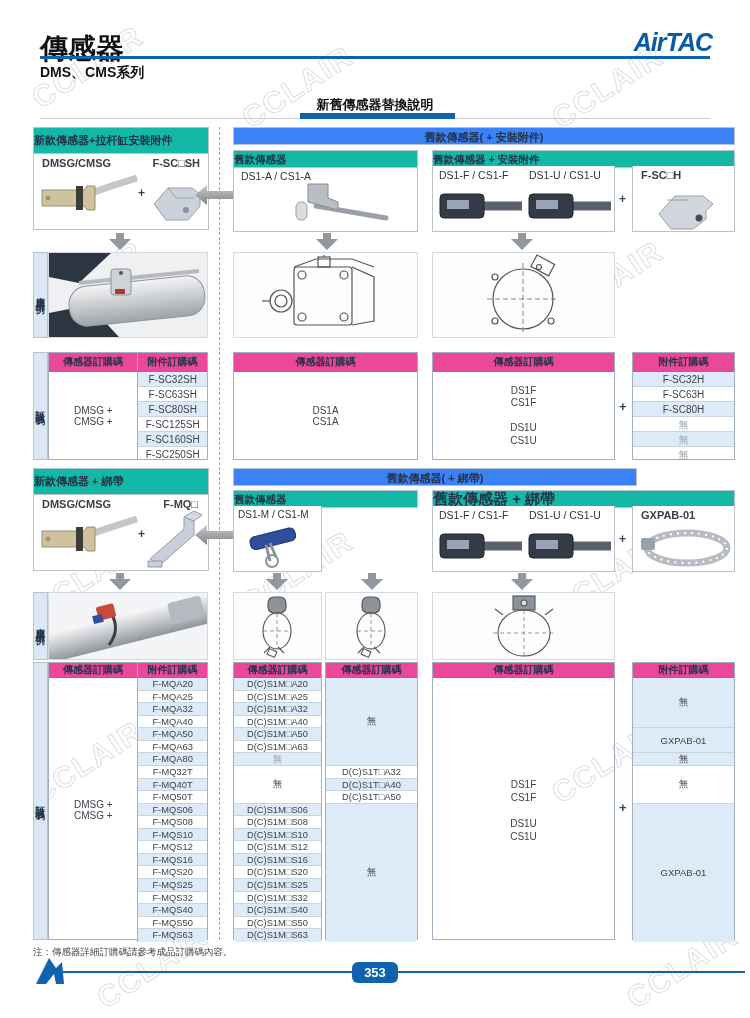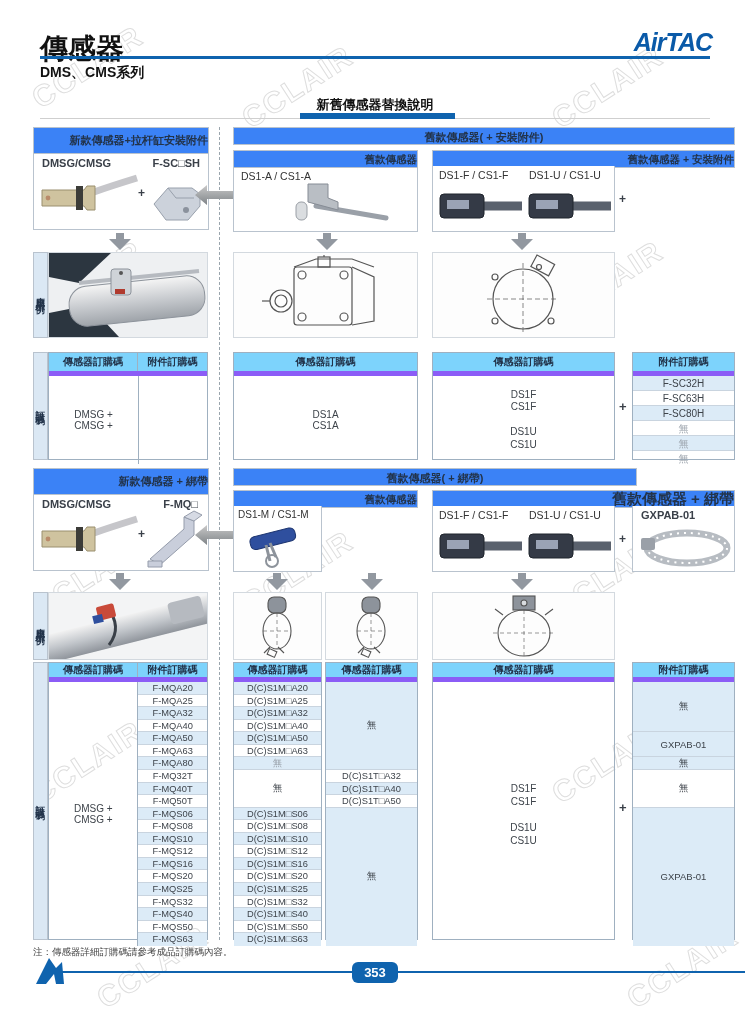--- a/index.html
+++ b/index.html
@@ -1,29 +1,29 @@
 <!DOCTYPE html>
 <html><head>
 <meta charset="utf-8">
 <style>
   html,body{margin:0;padding:0;background:#fff;}
   #page{position:relative;width:750px;height:1018px;background:#fff;overflow:hidden;
         font-family:"Liberation Sans","DejaVu Sans",sans-serif;color:#333;}
   .abs{position:absolute;box-sizing:border-box;}
   .box{position:absolute;box-sizing:border-box;border:1px solid #b9c3ce;background:#fff;}
-  .hdrbar{background:#3b82f6;font-weight:bold;color:#22334a;text-align:right;}
+  .hdrbar{background:#14b8a6;font-weight:bold;color:#22334a;text-align:left;}
   .banner{position:absolute;box-sizing:border-box;border:1px solid #b9c3ce;background:#3b82f6;
           font-weight:bold;color:#22334a;text-align:center;font-size:11px;}
   .plab{font-size:11px;font-weight:bold;color:#3a4049;}
   .vcell{position:absolute;box-sizing:border-box;border:1px solid #b9c3ce;background:#dbe8f4;
          display:flex;align-items:center;justify-content:center;}
   .vtext{writing-mode:vertical-rl;text-orientation:upright;font-size:9.5px;font-weight:bold;
          color:#22334a;letter-spacing:3px;line-height:1;}
   .tbl{position:absolute;box-sizing:border-box;border:1px solid #9fb0c0;}
-  .thead{display:flex;background:#7dd3fc;border-bottom:5px solid #8b5cf6;align-items:center;}
+  .thead{display:flex;background:#ec4899;border-bottom:1px solid #8b5cf6;align-items:center;}
   .thead div{font-size:10px;font-weight:bold;color:#22334a;text-align:center;box-sizing:border-box;}
   .trow{font-size:10px;color:#3d434a;text-align:center;border-bottom:1px solid #c9d4df;box-sizing:border-box;overflow:hidden;}
   .trow:last-child{border-bottom:none;}
   .alt{background:#dcebf7;}
   .none{color:#9aa2ab;}
   .ml{white-space:pre-line;}
   .ctr{display:flex;align-items:center;justify-content:center;text-align:center;}
   .plus{position:absolute;font-size:13px;font-weight:bold;color:#3a4049;}
   .dash{position:absolute;border-left:1px dashed #9aa5ad;width:0;}
   .wm{position:absolute;font-size:30px;font-weight:bold;letter-spacing:2px;color:transparent;
@@ -117,20 +117,28 @@
         <rect x="3" y="6" width="44" height="24" rx="4" fill="#343a46" stroke="#1f242c"></rect>
         <rect x="10" y="12" width="22" height="9" fill="#9aa3b5"></rect>
       </svg>
       <svg class="abs" style="left:93px;top:22px;" width="86" height="38" viewBox="0 0 86 38">
         <path d="M46 18 H 85" stroke="#5a616d" stroke-width="9"></path>
         <rect x="3" y="6" width="44" height="24" rx="4" fill="#343a46" stroke="#1f242c"></rect>
         <rect x="10" y="12" width="22" height="9" fill="#9aa3b5"></rect>
       </svg>
     </div>
     <span class="abs" style="left:187px;top:42px;font-size:12px;font-weight:bold;color:#3a4049;">+</span>
+    <div class="abs" style="left:200px;top:16px;width:103px;height:66px;border:1px solid #b9c3ce;border-top:none;background:#fff;">
+      <span class="plab abs" style="left:8px;top:3px;">F-SC□H</span>
+      <svg class="abs" style="left:18px;top:18px;" width="70" height="46" viewBox="0 0 70 46">
+        <path d="M8 30 l16 -18 h28 l10 8 -7 7 v8 l-13 10 h-22 z" fill="#d2d6dc" stroke="#98a0ac"></path>
+        <circle cx="48" cy="34" r="3.5" fill="#474c54"></circle>
+        <path d="M16 16 h22" stroke="#98a0ac"></path>
+      </svg>
+    </div>
   </div>
 
   <svg class="abs" style="left:109px;top:233px;" width="22" height="17" viewBox="0 0 22 17">
       <path d="M7 0 h8 v6 h7 l-11 11 -11 -11 h7 z" fill="#9298a0"></path>
     </svg>
   <svg class="abs" style="left:316px;top:233px;" width="22" height="17" viewBox="0 0 22 17">
       <path d="M7 0 h8 v6 h7 l-11 11 -11 -11 h7 z" fill="#9298a0"></path>
     </svg>
   <svg class="abs" style="left:511px;top:233px;" width="22" height="17" viewBox="0 0 22 17">
       <path d="M7 0 h8 v6 h7 l-11 11 -11 -11 h7 z" fill="#9298a0"></path>
@@ -194,20 +202,28 @@
     <span class="vtext">訂購碼</span>
   </div>
   <div class="tbl" style="left:48px;top:352px;width:160px;height:108px;">
     <div class="thead" style="height:18px;line-height:18px;">
       <div style="width:89px;border-right:1px solid #9fb0c0;">傳感器訂購碼</div>
       <div style="width:69px;">附件訂購碼</div>
     </div>
     <div style="display:flex;height:88px;">
       <div class="ml ctr" style="width:89px;border-right:1px solid #9fb0c0;font-size:10px;color:#3d434a;">DMSG +
 CMSG +</div>
+      <div style="width:69px;">
+        <div class="trow smallrow alt">F-SC32SH</div>
+        <div class="trow smallrow">F-SC63SH</div>
+        <div class="trow smallrow alt">F-SC80SH</div>
+        <div class="trow smallrow">F-SC125SH</div>
+        <div class="trow smallrow alt">F-SC160SH</div>
+        <div class="trow smallrow">F-SC250SH</div>
+      </div>
     </div>
   </div>
   <div class="tbl" style="left:233px;top:352px;width:185px;height:108px;">
     <div class="thead" style="height:18px;line-height:18px;">
         <div style="width:100%;">傳感器訂購碼</div>
       </div>
     <div class="ml ctr" style="height:88px;font-size:10px;color:#3d434a;">DS1A
 CS1A</div>
   </div>
   <div class="tbl" style="left:432px;top:352px;width:183px;height:108px;">

